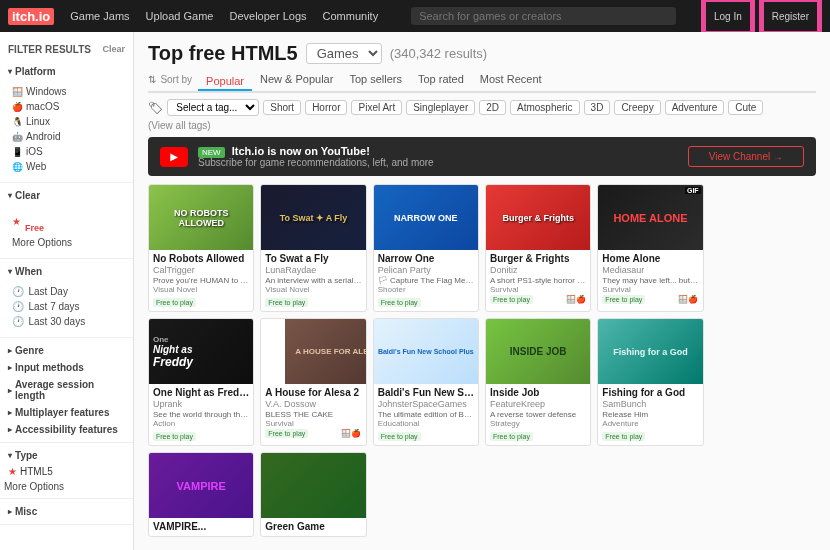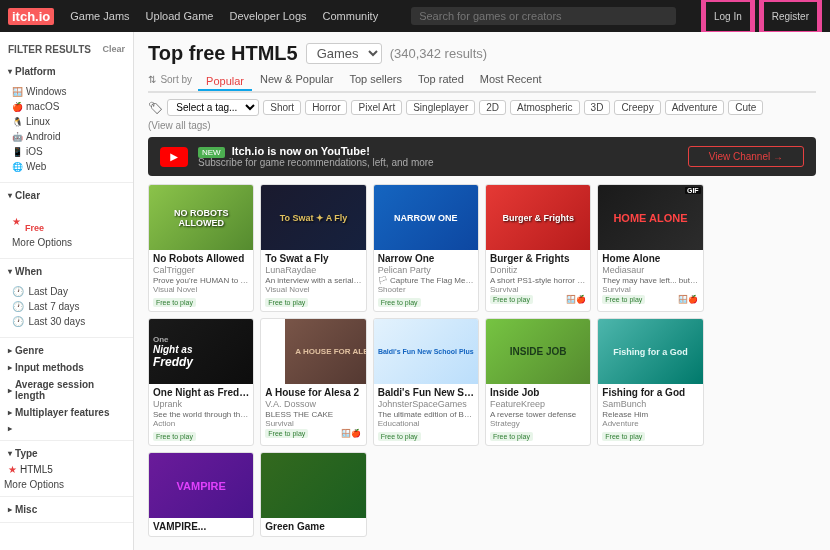--- a/index.html
+++ b/index.html
@@ -199,20 +199,21 @@
     <div class="collapse-row">
       <span class="collapse-arrow">▸</span>
       <span>Average session length</span>
     </div>
     <div class="collapse-row">
       <span class="collapse-arrow">▸</span>
       <span>Multiplayer features</span>
     </div>
     <div class="collapse-row">
       <span class="collapse-arrow">▸</span>
+      <span>Accessibility features</span>
     </div>
 
     <hr class="divider">
 
     <div class="collapse-row">
       <span class="collapse-arrow">▾</span>
       <span>Type</span>
     </div>
     <div class="type-checkbox">
       <span class="star">★</span>

